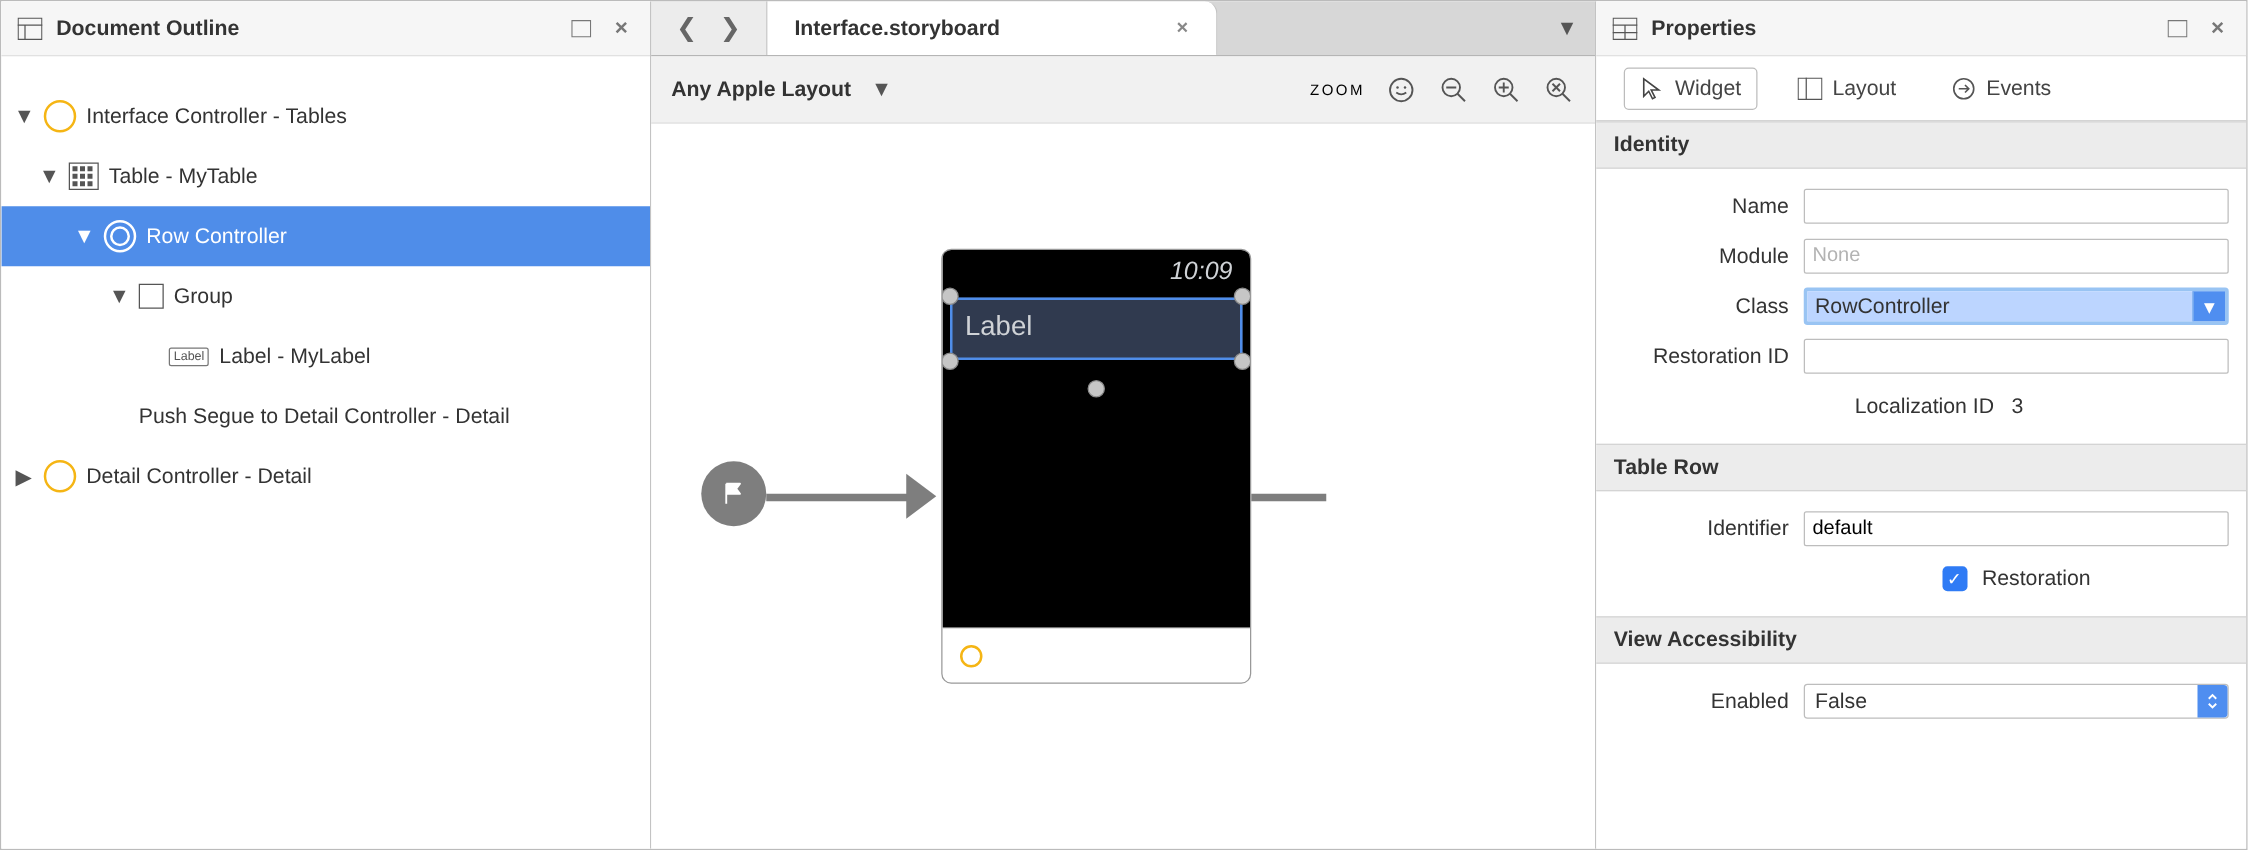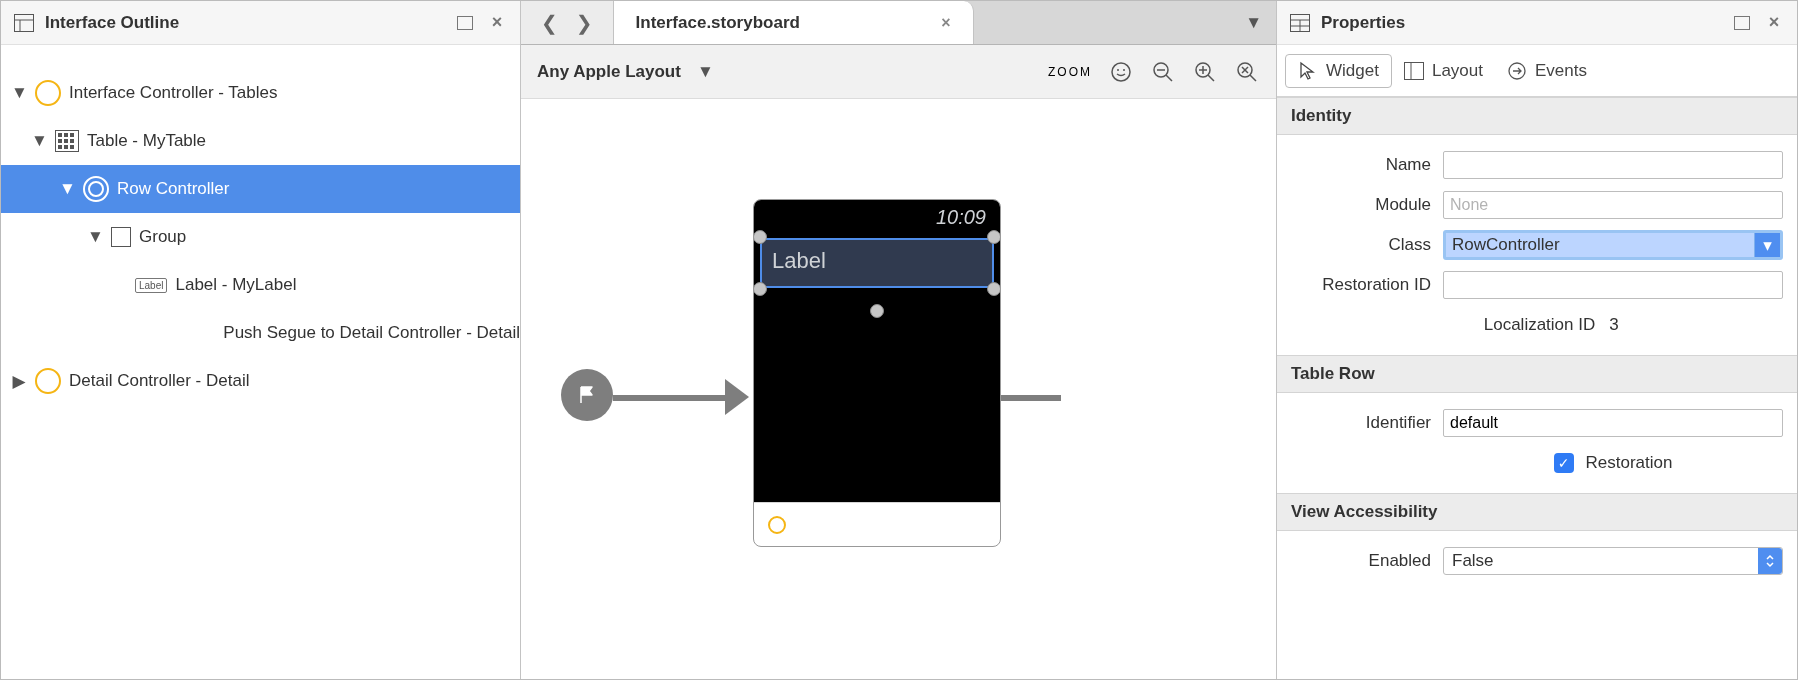--- a/index.html
+++ b/index.html
@@ -53,21 +53,21 @@
   }
   .outline-row.selected { background:#4f8de9; color:#fff; }
   .chevron {
     width:16px; display:inline-block; text-align:center; color:#555;
   }
   .selected .chevron { color:#fff; }
   .indent1 { padding-left: 30px; }
   .indent2 { padding-left: 58px; }
   .indent3 { padding-left: 86px; }
   .indent4 { padding-left: 134px; }
-  .indent4b { padding-left: 110px; justify-content: flex-end; }
+  .indent4b { padding-left: 110px; }
 
   .ring {
     width: 26px; height: 26px; border-radius: 50%; border: 2.5px solid #f5b514;
     flex: 0 0 auto;
   }
   .dbl-ring {
     width: 26px; height: 26px; border-radius:50%; border:2.5px solid #fff;
     position:relative; flex:0 0 auto;
   }
   .dbl-ring::after {
@@ -161,21 +161,21 @@
   .watch-foot {
     height:44px; border-top:1px solid #d6d6d6; display:flex; align-items:center; padding-left:14px;
   }
   .watch-foot .ring { width:18px;height:18px; border-width:2px; }
 
   
   .right {
     width: 520px; display:flex; flex-direction:column; background:#fff;
   }
   .prop-tabs {
-    height:52px; display:flex; align-items:center; padding:0 8px;
+    height:52px; display:flex; align-items:center; gap:20px; padding:0 22px;
     border-bottom:1px solid #d4d4d4;
   }
   .prop-tab {
     display:flex; align-items:center; gap:8px; padding:6px 12px; border-radius:4px;
     color:#444;
   }
   .prop-tab.active { border:1px solid #bcbcbc; background:#fff; }
   .section-head {
     background:#ececec; border-top:1px solid #d4d4d4; border-bottom:1px solid #d4d4d4;
     padding:8px 14px; font-weight:600; color:#333;
@@ -209,21 +209,21 @@
 
 <div class="left">
   <div class="panel-header">
     <span class="header-icon">
       <svg width="20" height="18" viewBox="0 0 20 18">
           <rect x="0.5" y="0.5" width="19" height="17" fill="none" stroke="#555"></rect>
           <line x1="0" y1="6" x2="20" y2="6" stroke="#555"></line>
           <line x1="6" y1="6" x2="6" y2="18" stroke="#555"></line>
         </svg>
     </span>
-    <span>Interface Outline</span>
+    <span>Document Outline</span>
     <span class="spacer"></span>
     <span class="header-icon">
       <svg width="16" height="14" viewBox="0 0 16 14">
           <rect x="0.5" y="0.5" width="15" height="13" fill="none" stroke="#777"></rect>
         </svg>
     </span>
     <span class="header-icon" style="font-size:18px;color:#777;">×</span>
   </div>
   <div class="outline">
     <div class="outline-row">

